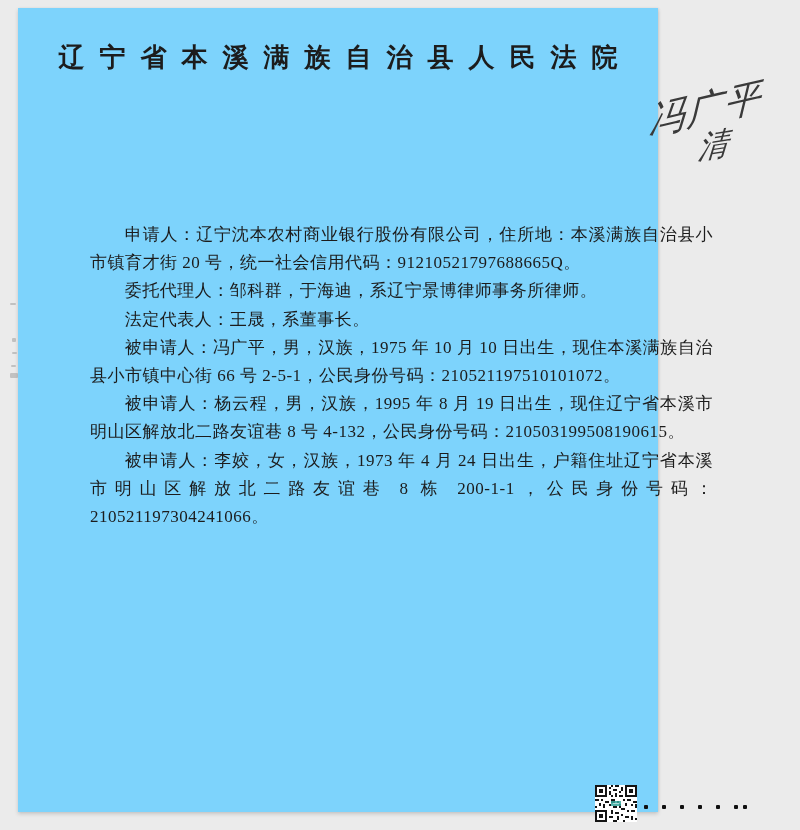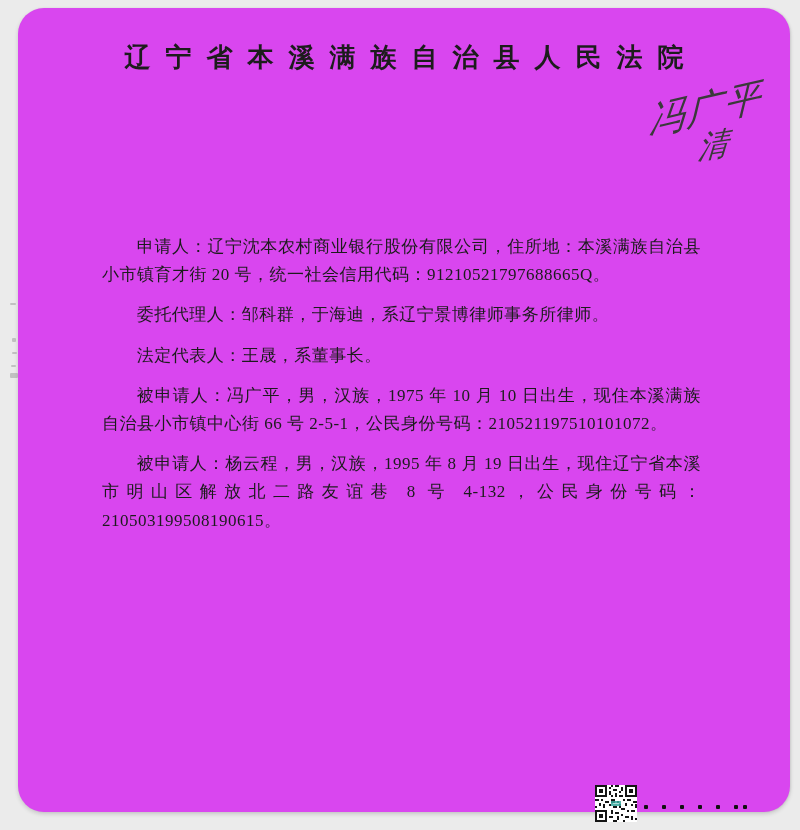--- a/index.html
+++ b/index.html
@@ -3,45 +3,44 @@
 <meta charset="utf-8">
 <style>
   html,body{margin:0;padding:0;}
   body{
     width:800px;height:830px;position:relative;overflow:hidden;
     background:#ebebeb;
     font-family:"Liberation Serif","DejaVu Serif",serif;
     color:#1c1c1c;
   }
   .page{
-    position:absolute;left:18px;top:8px;width:772px;height:804px;
-    background:#d946ef;
+    position:absolute;left:18px;top:8px;width:640px;height:804px;
+    background:#7dd3fc;
     box-shadow:0 2px 4px rgba(0,0,0,.16), 1px 0 2px rgba(0,0,0,.06);
-    border-radius:26px;
   }
   .court-name{
     position:absolute;top:32px;left:0;width:100%;
     text-align:center;font-size:26px;font-weight:bold;
     letter-spacing:15px;text-indent:15px;white-space:nowrap;
   }
   .doc-title{
     position:absolute;top:98px;left:0;width:100%;
     text-align:center;font-size:31px;font-weight:bold;
     letter-spacing:24px;text-indent:24px;white-space:nowrap;
   }
   .case-number{
     position:absolute;top:176px;right:70px;
     font-size:17px;letter-spacing:1.5px;
   }
   .body-text{
     position:absolute;top:213px;left:72px;width:623px;
     font-size:17px;line-height:28.2px;
     text-align:justify;text-justify:inter-character;
   }
-  .body-text p{margin:12px;text-indent:2.05em;letter-spacing:.5px;}
+  .body-text p{margin:0;text-indent:2.05em;letter-spacing:.5px;}
   .handwriting{
     position:absolute;top:78px;left:628px;width:160px;
     transform:rotate(-13deg) skewX(-14deg);
     font-style:italic;color:#3a3a3a;line-height:1;
     font-family:"DejaVu Serif","Liberation Serif",serif;
   }
   .handwriting .hw1{font-size:37px;letter-spacing:2px;display:block;}
   .handwriting .hw2{
     font-size:31px;display:block;margin:6px 0 0 52px;
     transform:rotate(4deg);
@@ -79,20 +78,21 @@
     <span class="hw2">清</span>
   </div>
 
 
   <div class="body-text">
     <p>申请人：辽宁沈本农村商业银行股份有限公司，住所地：本溪满族自治县小市镇育才街 20 号，统一社会信用代码：91210521797688665Q。</p>
     <p>委托代理人：邹科群，于海迪，系辽宁景博律师事务所律师。</p>
     <p>法定代表人：王晟，系董事长。</p>
     <p>被申请人：冯广平，男，汉族，1975 年 10 月 10 日出生，现住本溪满族自治县小市镇中心街 66 号 2-5-1，公民身份号码：210521197510101072。</p>
     <p>被申请人：杨云程，男，汉族，1995 年 8 月 19 日出生，现住辽宁省本溪市明山区解放北二路友谊巷 8 号 4-132，公民身份号码：210503199508190615。</p>
+    <p>被申请人：李姣，女，汉族，1973 年 4 月 24 日出生，户籍住址辽宁省本溪市明山区解放北二路友谊巷 8 栋 200-1-1，公民身份号码：210521197304241066。</p>
   </div>
 
   <div class="qr">
     <svg viewBox="0 0 21 19" preserveAspectRatio="none" shape-rendering="crispEdges">
       <rect x="0" y="0" width="21" height="19" fill="#ffffff"></rect>
 
       <g fill="#141414">
         <path d="M0 0h6v6h-6z M1 1v4h4v-4z" fill-rule="evenodd"></path>
         <rect x="2" y="2" width="2" height="2"></rect>
         <path d="M15 0h6v6h-6z M16 1v4h4v-4z" fill-rule="evenodd"></path>

